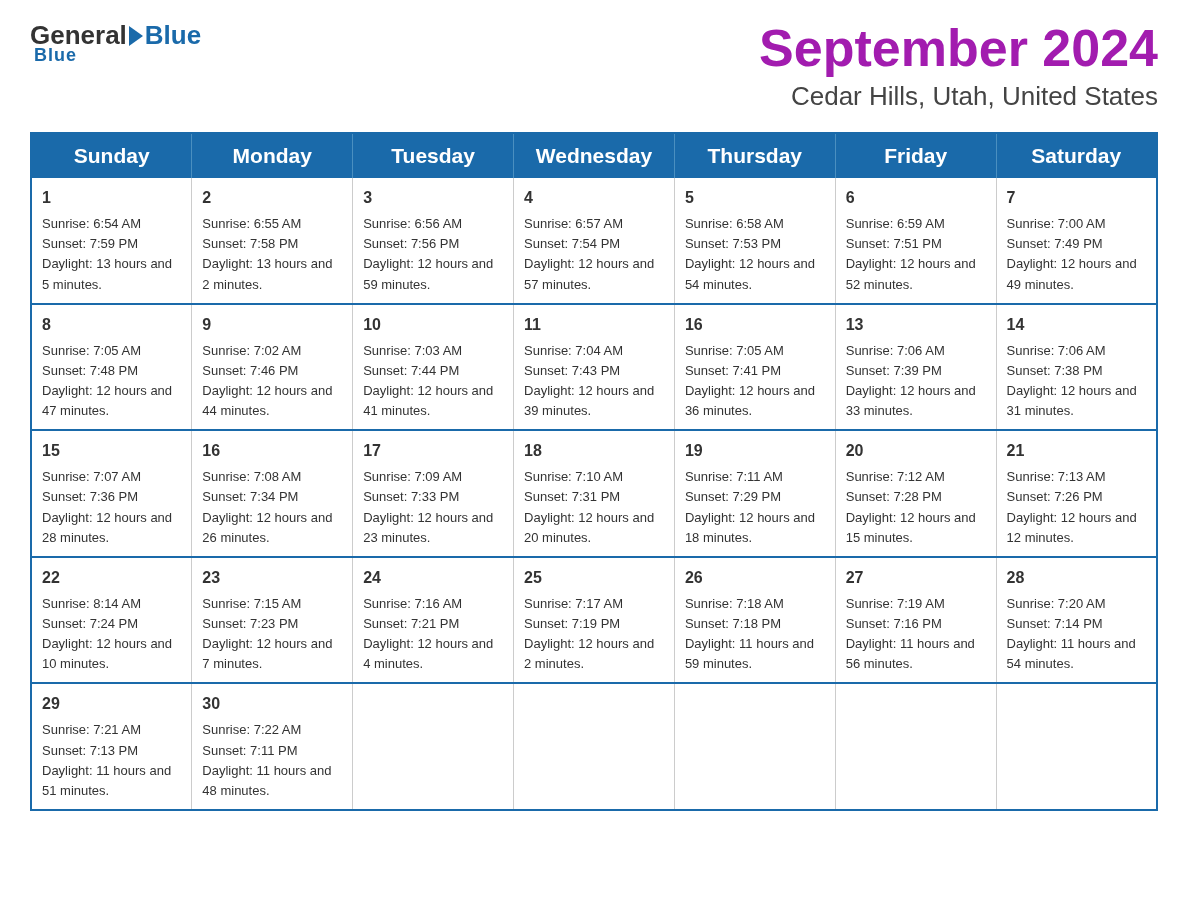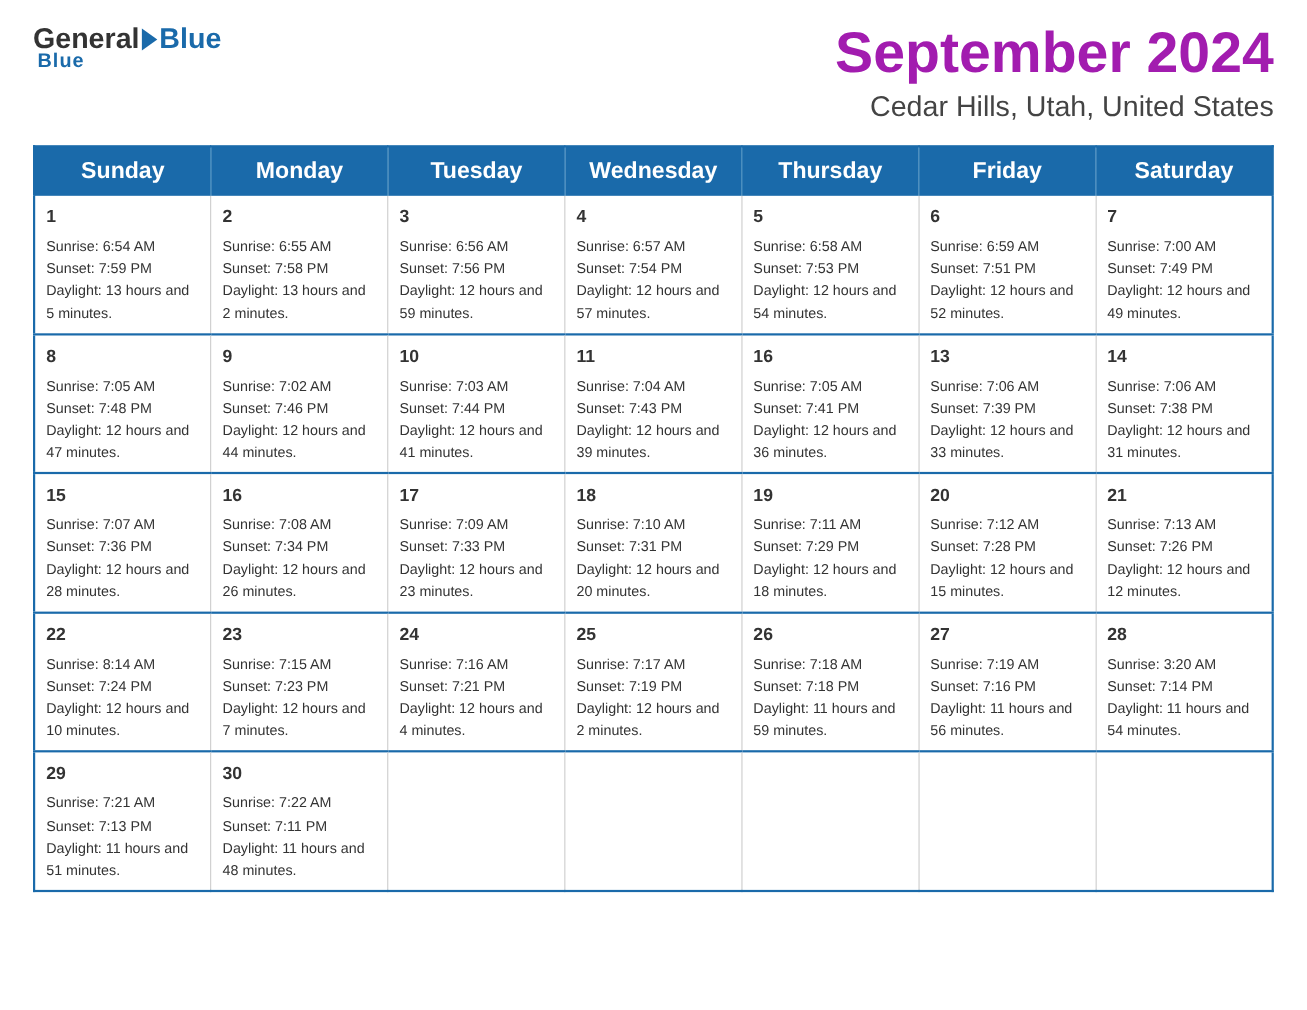--- a/index.html
+++ b/index.html
@@ -360,21 +360,21 @@
         <span class="day-number">27</span>
         <div class="day-info">
           <span>Sunrise: 7:19 AM</span><br>
           <span>Sunset: 7:16 PM</span><br>
           <span>Daylight: 11 hours and 56 minutes.</span>
         </div>
       </td>
         <td>
         <span class="day-number">28</span>
         <div class="day-info">
-          <span>Sunrise: 3:20 AM</span><br>
+          <span>Sunrise: 7:20 AM</span><br>
           <span>Sunset: 7:14 PM</span><br>
           <span>Daylight: 11 hours and 54 minutes.</span>
         </div>
       </td>
       </tr>
       <tr>
         <td>
         <span class="day-number">29</span>
         <div class="day-info">
           <span>Sunrise: 7:21 AM</span><br>

